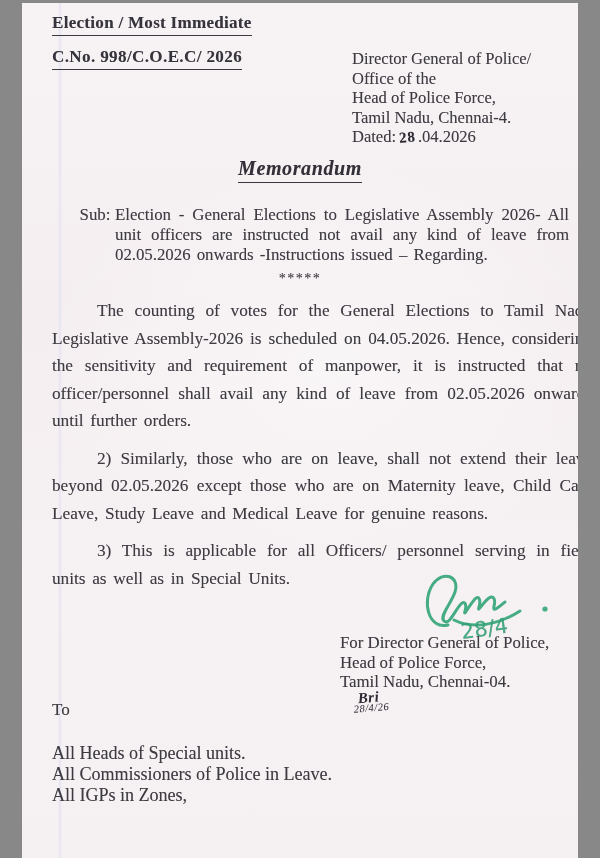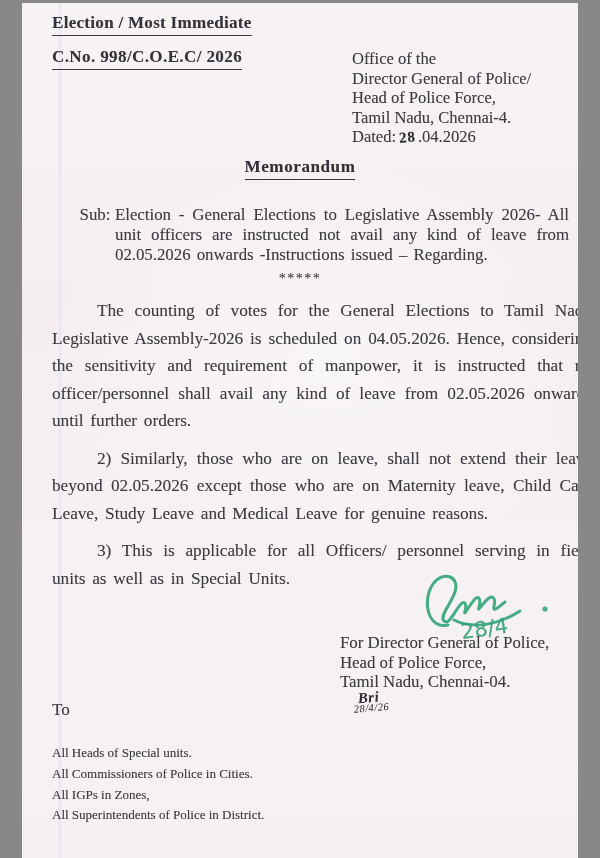--- a/index.html
+++ b/index.html
@@ -34,21 +34,21 @@
     font-size:16.5px; line-height:19.5px;
   }
   .office-block div { white-space:nowrap; }
   .hand-day {
     display:inline-block; transform:rotate(-5deg);
     font-weight:bold; font-size:15px; letter-spacing:1px; color:#2c2a33;
     margin:0 2px 0 3px;
   }
   .title {
     position:absolute; left:0; top:154px; width:100%;
-    text-align:center; font-weight:bold; font-size:17px; letter-spacing:.6px; color:#322f38;
+    text-align:center; font-weight:bold; font-size:20px; letter-spacing:.6px; color:#322f38;font-style:italic;
   }
   .subject {
     position:absolute; left:55px; top:202px; width:492px;
     display:flex; font-size:16.8px; line-height:20px;
   }
   .sub-label { flex:0 0 36px;text-align:center; }
   .sub-text { text-align:justify; word-spacing:2px; padding-left:2px; }
   .stars {
     position:absolute; left:0; top:268px; width:100%;
     text-align:center; font-size:14px; letter-spacing:1.5px;
@@ -67,40 +67,40 @@
   .to-label { position:absolute; left:30px; top:697px; font-size:17px; }
   .initials {
     position:absolute; left:336px; top:686px;
     transform:rotate(-5deg); color:#2b2733;
     font-style:italic; text-shadow:none;
   }
   .initials .nm { font-size:15px; font-weight:bold; letter-spacing:.5px; }
   .initials .dt { font-size:10.5px; margin-top:-4px; margin-left:-5px; letter-spacing:.5px; }
   .recipients {
     position:absolute; left:30px; top:740px;
-    font-size:13px; line-height:20.8px;
+    font-size:18px; line-height:20.8px;
   }
 </style>
 </head>
 <body>
 
 <div class="page">
   <div class="fold-line"></div>
 
   <div class="classification">
     <span class="ul">Election / Most Immediate</span>
   </div>
 
   <div class="file-no">
     <span class="ul">C.No. 998/C.O.E.C/ 2026</span>
   </div>
 
   <div class="office-block">
+    <div>Director General of Police/</div>
     <div>Office of the</div>
-    <div>Director General of Police/</div>
     <div>Head of Police Force,</div>
     <div>Tamil Nadu, Chennai-4.</div>
     <div><span>Dated:</span><span class="hand-day">28</span><span>.04.2026</span></div>
   </div>
 
   <div class="title">
     <span class="ul">Memorandum</span>
   </div>
 
   <div class="subject">
@@ -135,17 +135,16 @@
 
   <div class="to-label">To</div>
 
   <div class="initials">
     <div class="nm">Bri</div>
     <div class="dt">28/4/26</div>
   </div>
 
   <div class="recipients">
     <div>All Heads of Special units.</div>
-    <div>All Commissioners of Police in Cities.</div>
+    <div>All Commissioners of Police in Leave.</div>
     <div>All IGPs in Zones,</div>
-    <div>All Superintendents of Police in District.</div>
   </div>
 </div>
 
 </body></html>

